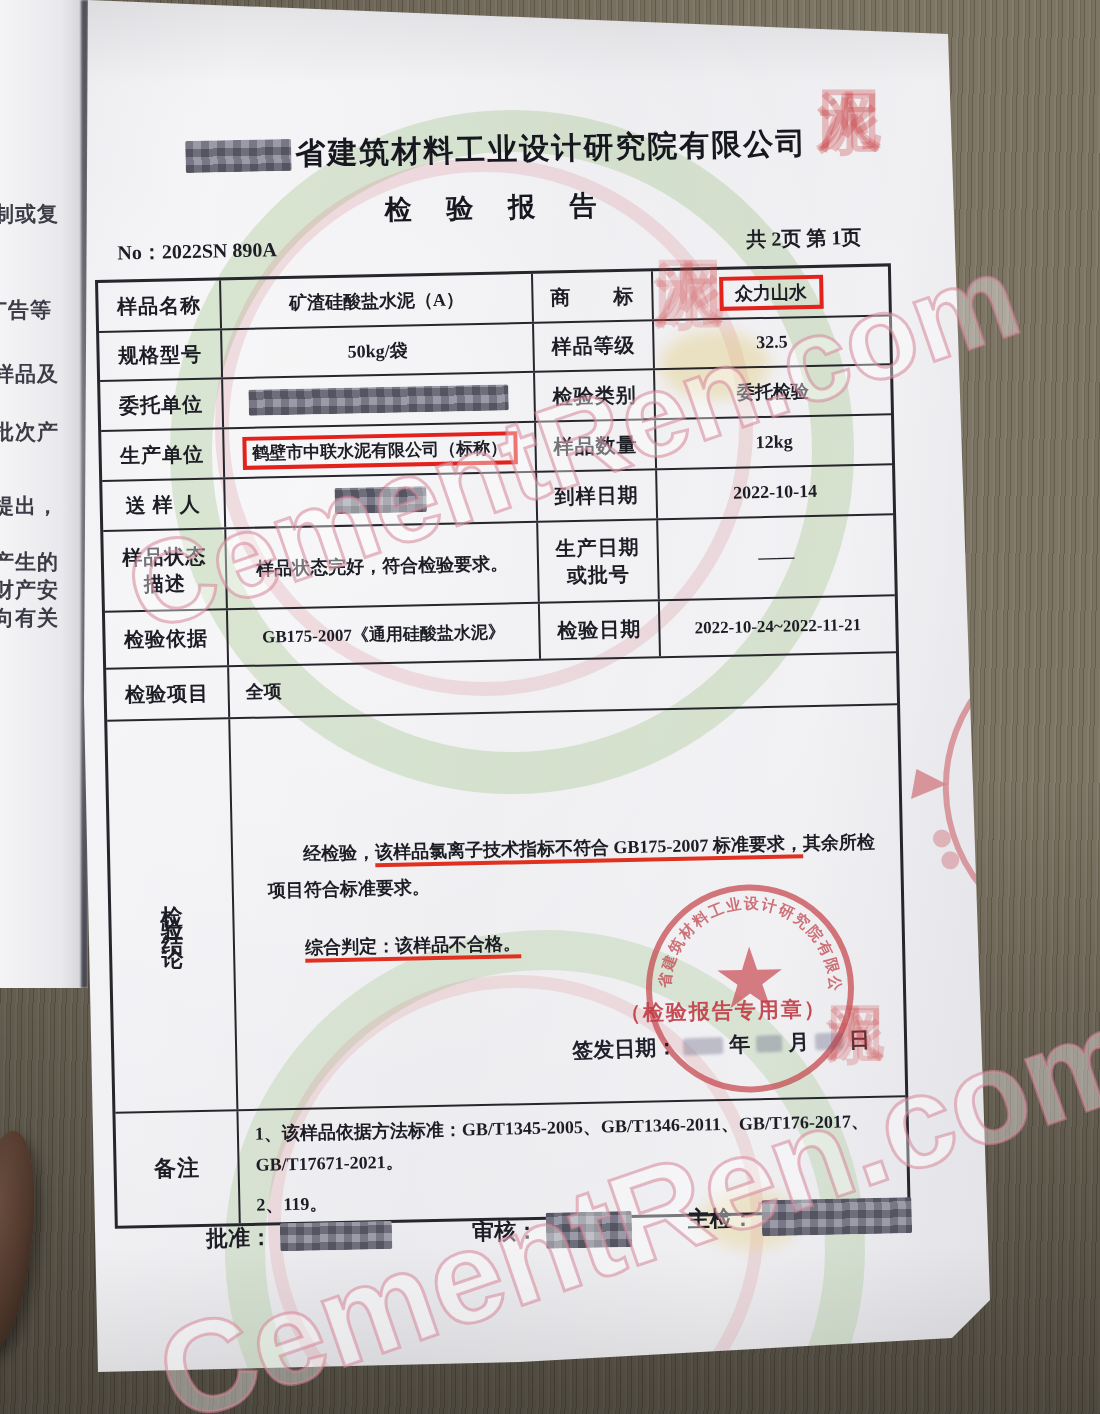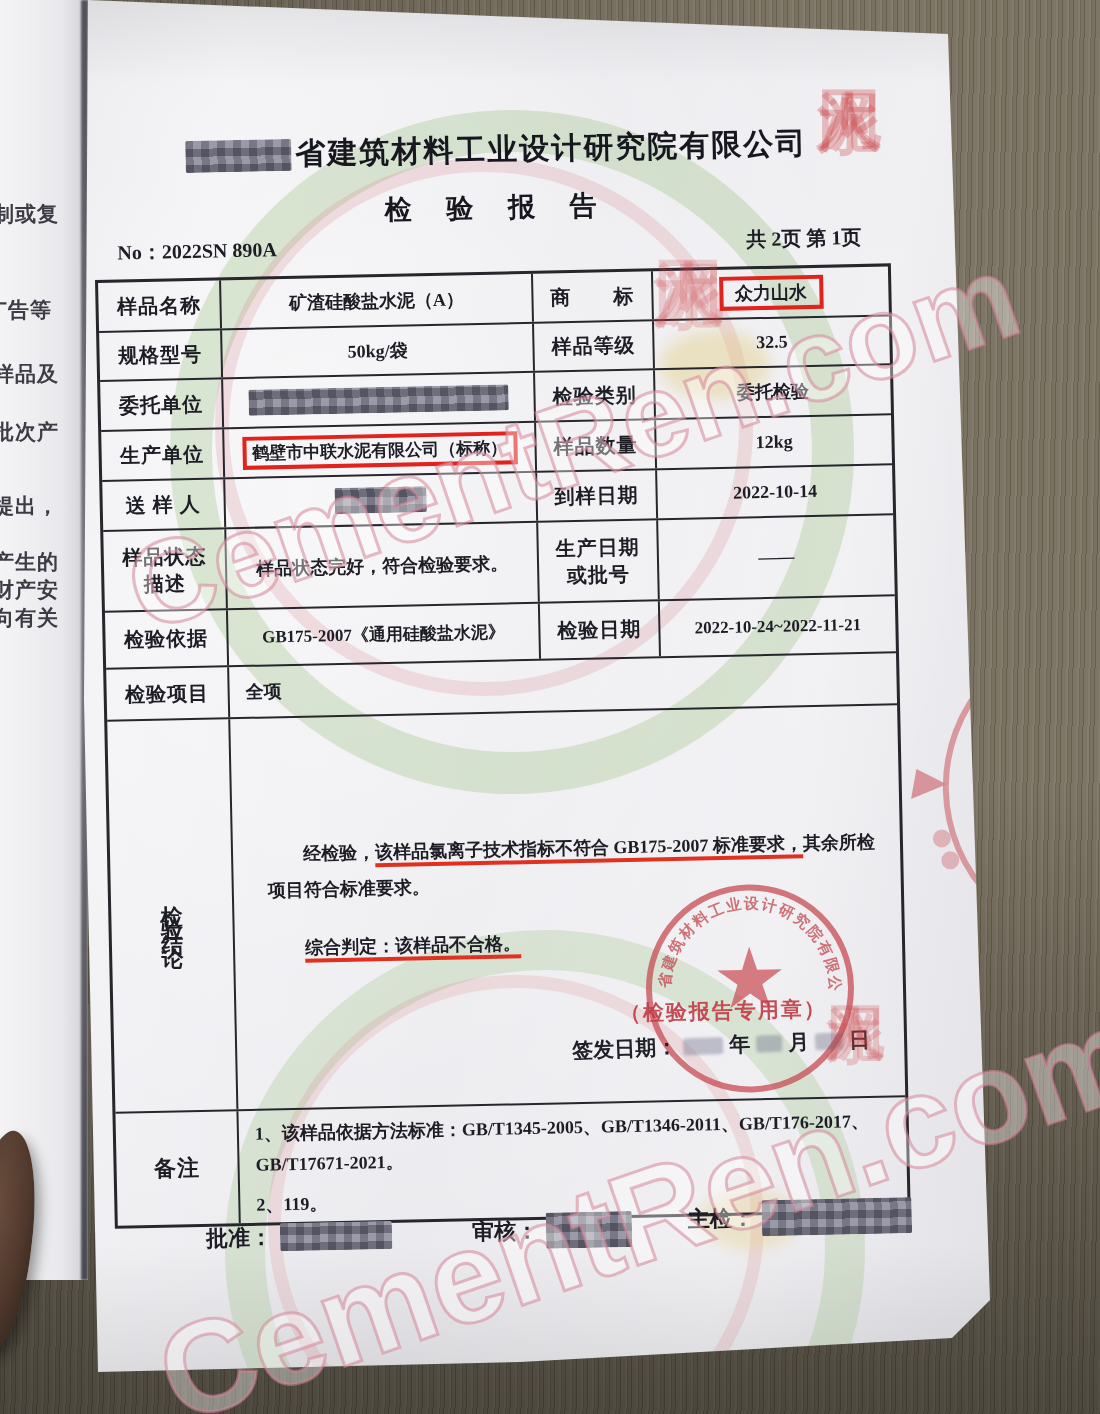--- a/index.html
+++ b/index.html
@@ -7,21 +7,21 @@
     width:1100px;height:1414px;position:relative;overflow:hidden;
     font-family:"Liberation Serif","DejaVu Serif",serif;
     background:
       linear-gradient(180deg, rgba(0,0,0,0) 55%, rgba(0,0,0,.38) 100%),
       linear-gradient(115deg, rgba(0,0,0,.22), rgba(0,0,0,0) 45%),
       repeating-linear-gradient(91deg,#847c6d 0 2px,#6e6758 2px 3px,#7a7260 3px 6px,#665d4d 6px 7px,#7d7565 7px 11px),
       #746b5a;
   }
   
   .back-strip{
-    position:absolute;left:0;top:0;width:88px;height:1280px;z-index:1;overflow:hidden;
+    position:absolute;left:0;top:0;width:88px;height:988px;z-index:1;overflow:hidden;
     background:linear-gradient(90deg,#f4f3f5 0%,#e9e8ec 70%,#d6d5da 92%,#bdbcc2 100%);
   }
   .back-strip .fold{position:absolute;right:0;top:0;width:7px;height:100%;
     background:linear-gradient(180deg,rgba(42,42,54,.75),rgba(42,42,54,.5) 45%,rgba(42,42,54,.8));
     filter:blur(1px);}
   .frag{position:absolute;left:-7px;white-space:nowrap;font-size:21px;font-weight:600;color:#3c3c46;letter-spacing:1px;}
   
   .finger{position:absolute;left:-30px;top:1130px;width:62px;height:220px;z-index:3;
     border-radius:50% 50% 45% 45%;transform:rotate(7deg);
     background:radial-gradient(ellipse at 35% 35%, #6b4f3f 0%, #50382c 55%, #2f231b 100%);

